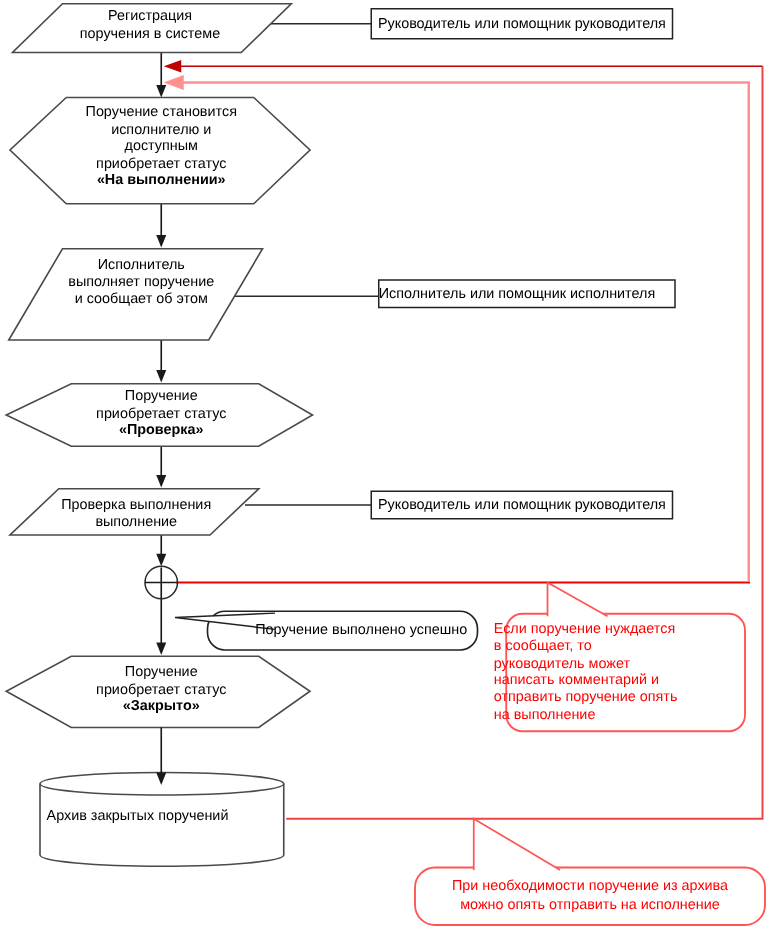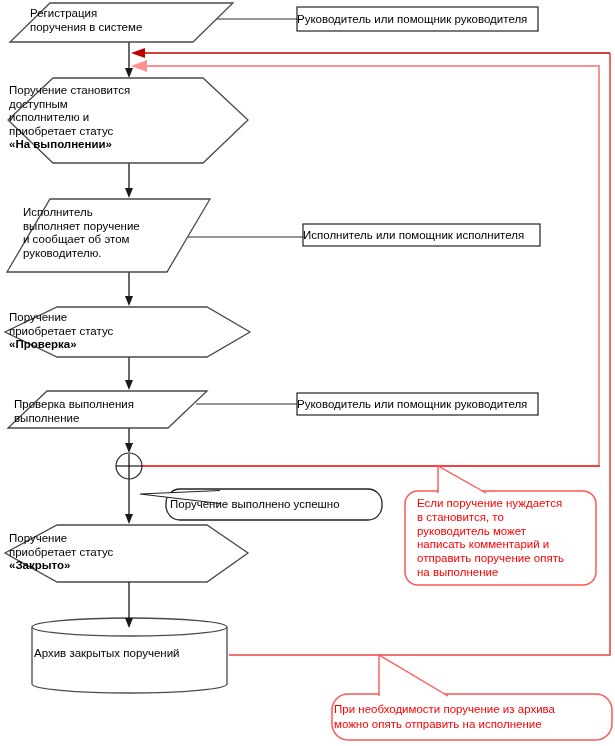--- a/index.html
+++ b/index.html
@@ -3,21 +3,21 @@
 <meta charset="utf-8">
 <style>
   html,body{margin:0;padding:0;background:#fff;}
   .stage{
     position:relative;width:615px;height:746px;background:#fff;overflow:hidden;
     font-family:"Liberation Sans",sans-serif;
   }
   .stage svg{position:absolute;left:0;top:0;}
   .t{
     position:absolute;font-size:11.5px;line-height:13.5px;color:#000;
-    text-align:left;white-space:nowrap;
+    text-align:center;white-space:nowrap;
   }
   .t div{white-space:nowrap;}
   .b{font-weight:bold;}
   .red{color:#ff0000;}
   .left{text-align:left;}
 </style>
 </head>
 <body>
 
 <div class="stage">
@@ -95,31 +95,30 @@
     <div>Регистрация</div>
     <div>поручения в системе</div>
   </div>
 
   <div class="t" style="left:297px;top:13px;width:241px;">
     <div>Руководитель или помощник руководителя</div>
   </div>
 
   <div class="t" style="left:9px;top:84px;width:240px;">
     <div>Поручение становится</div>
+    <div>исполнителю и</div>
     <div>доступным</div>
-    <div>исполнителю и</div>
     <div>приобретает статус</div>
     <div class="b">«На выполнении»</div>
   </div>
 
   <div class="t" style="left:23px;top:206px;width:180px;">
     <div>Исполнитель</div>
     <div>выполняет поручение</div>
     <div>и сообщает об этом</div>
-    <div>руководителю.</div>
   </div>
 
   <div class="t" style="left:303px;top:229px;width:200px;">
     <div>Исполнитель или помощник исполнителя</div>
   </div>
 
   <div class="t" style="left:9px;top:311px;width:240px;">
     <div>Поручение</div>
     <div>приобретает статус</div>
     <div class="b">«Проверка»</div>
@@ -127,37 +126,37 @@
 
   <div class="t" style="left:14px;top:398px;width:190px;">
     <div>Проверка выполнения</div>
     <div>выполнение</div>
   </div>
 
   <div class="t" style="left:297px;top:398px;width:241px;">
     <div>Руководитель или помощник руководителя</div>
   </div>
 
-  <div class="t" style="left:170px;top:498px;width:210px;">
+  <div class="t" style="left:184px;top:498px;width:210px;">
     <div>Поручение выполнено успешно</div>
   </div>
 
   <div class="t" style="left:9px;top:532px;width:240px;">
     <div>Поручение</div>
     <div>приобретает статус</div>
     <div class="b">«Закрыто»</div>
   </div>
 
   <div class="t" style="left:34px;top:647px;width:152px;">
     <div>Архив закрытых поручений</div>
   </div>
 
-  <div class="t red left" style="left:417px;top:497px;width:175px;line-height:13.8px;">
+  <div class="t red left" style="left:395px;top:497px;width:175px;line-height:13.8px;">
     <div>Если поручение нуждается</div>
-    <div>в становится, то</div>
+    <div>в сообщает, то</div>
     <div>руководитель может</div>
     <div>написать комментарий и</div>
     <div>отправить поручение опять</div>
     <div>на выполнение</div>
   </div>
 
   <div class="t red" style="left:334px;top:702px;width:276px;line-height:14.5px;">
     <div>При необходимости поручение из архива</div>
     <div>можно опять отправить на исполнение</div>
   </div>

